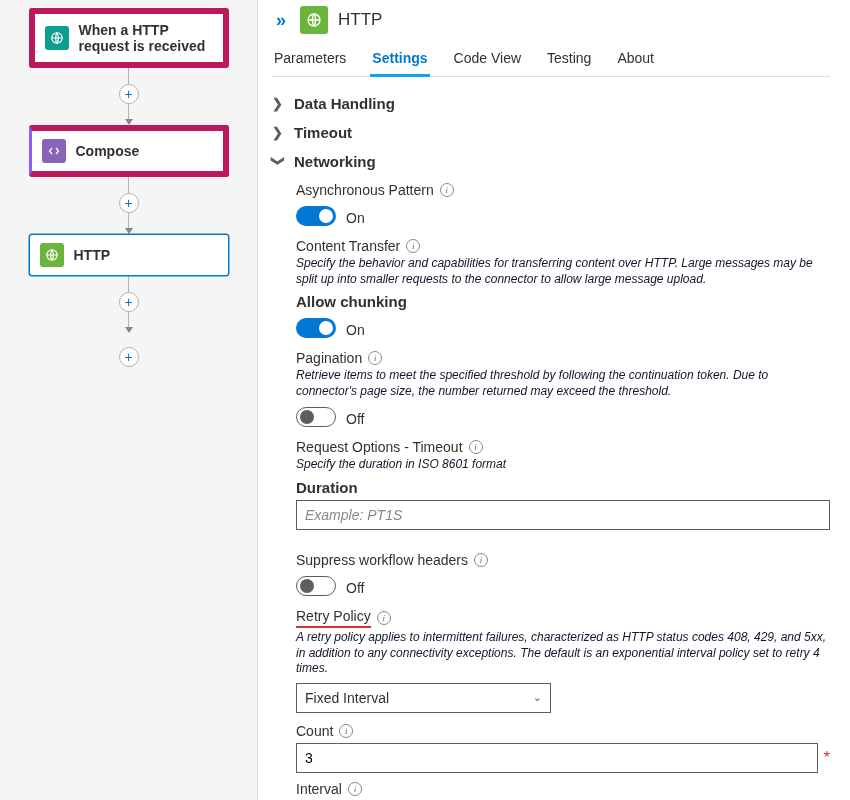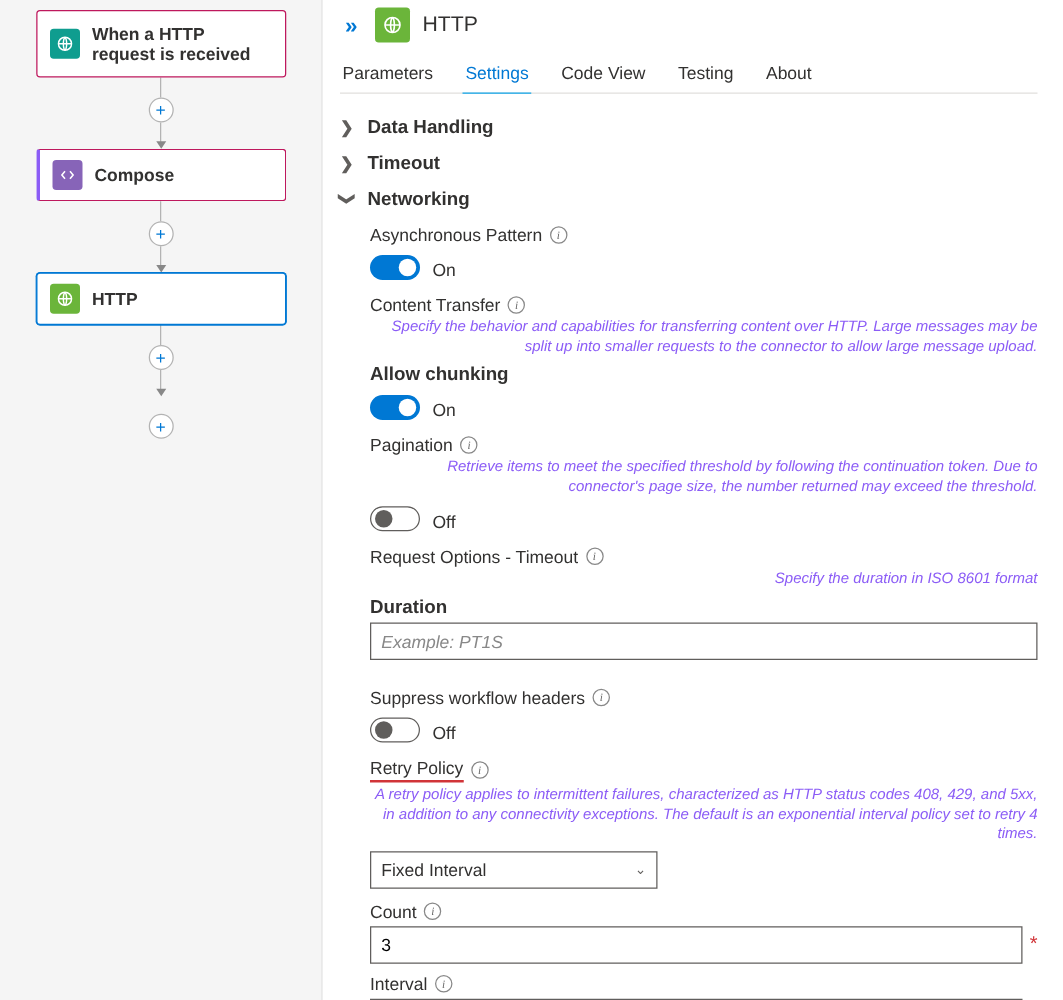--- a/index.html
+++ b/index.html
@@ -1,58 +1,58 @@
 <!DOCTYPE html>
 <html><head>
 <meta charset="utf-8">
 <style>
   * { box-sizing: border-box; margin: 0; padding: 0; font-family: "Segoe UI", -apple-system, sans-serif; }
   body { width: 850px; height: 800px; background: #fff; display: flex; overflow: hidden; }
   .canvas { width: 257px; background: #f5f5f5; padding: 8px 20px; position: relative; }
-  .node { width: 200px; background: #fff; border: 1px solid #be185d; border-radius: 3px; display: flex; align-items: center; padding: 8px 10px; gap: 10px; font-size: 14px; color: #323130; position: relative; }
+  .node { width: 200px; background: #fff; border: 6px solid #be185d; border-radius: 3px; display: flex; align-items: center; padding: 8px 10px; gap: 10px; font-size: 14px; color: #323130; position: relative; }
   .node.trigger { min-height: 54px; }
   .node.selected { border: 1.5px solid #0078d4; box-shadow: 0 0 0 0.5px #0078d4; }
   .node.compose { border-left: 3px solid #8b5cf6; }
   .nicon { width: 24px; height: 24px; border-radius: 3px; display: flex; align-items: center; justify-content: center; flex-shrink: 0; }
   .ic-teal { background: #0f9d8f; }
   .ic-purple { background: #8764b8; }
   .ic-green { background: #6bb53a; }
   .connector { display: flex; flex-direction: column; align-items: center; color: #888; }
   .arrow-line { width: 1px; height: 16px; background: #b3b3b3; }
   .plus { width: 20px; height: 20px; border: 1px solid #b3b3b3; border-radius: 50%; background: #fff; display: flex; align-items: center; justify-content: center; color: #0078d4; font-size: 14px; line-height: 1; cursor: pointer; }
   .arrow-head { width: 0; height: 0; border-left: 4px solid transparent; border-right: 4px solid transparent; border-top: 6px solid #888; margin-top:-1px; }
   .final-plus-wrap { display:flex; justify-content:center; margin-top: 14px; }
 
   .panel { flex: 1; border-left: 1px solid #ddd; background: #fff; padding: 6px 20px 10px 14px; overflow: hidden; }
   .phead { display: flex; align-items: center; gap: 10px; margin-bottom: 10px; }
   .chev-collapse { color: #0078d4; font-size: 18px; font-weight: 600; cursor: pointer; padding: 0 4px; }
   .phead .nicon { width: 28px; height: 28px; }
   .ptitle { font-size: 17px; color: #323130; }
   .tabs { display: flex; gap: 22px; border-bottom: 1px solid #e1dfdd; margin-bottom: 12px; font-size: 14px; color: #323130; }
   .tab { padding: 6px 2px 8px 2px; cursor: pointer; }
-  .tab.active { color: #0078d4; border-bottom: 1px solid #0ea5e9; margin-bottom: -1px; font-weight: 400; }
+  .tab.active { color: #0078d4; border-bottom: 3px solid #0ea5e9; margin-bottom: -1px; font-weight: 700; }
   .section { display: flex; align-items: center; gap: 10px; padding: 6px 0; cursor: pointer; font-size: 15px; font-weight: 600; color: #323130; }
   .section .chev { width: 12px; color:#605e5c; font-size:13px; }
   .subsection { margin-left: 24px; font-size: 14px; color: #323130; }
   .fieldlabel { display: flex; align-items: center; gap: 6px; margin-top: 6px; }
   .info-icon { width: 14px; height: 14px; border: 1px solid #888; border-radius: 50%; display: inline-flex; align-items: center; justify-content: center; font-size: 9px; color: #666; font-style: italic; font-family: Georgia, serif; cursor: pointer; }
-  .desc { font-size: 12px; color: #8b5cf6; font-style: italic; margin-top: 2px; line-height: 1.3; text-align: right; }
+  .desc { font-size: 12px; color: #0f172a; font-style: italic; margin-top: 2px; line-height: 1.3; }
   .smalllabel { font-size: 15px; font-weight: 600; margin-top: 6px; color:#323130; }
   .toggle-row { display: flex; align-items: flex-end; gap: 10px; margin: 8px 0 12px 0; }
   .toggle { width: 40px; height: 20px; border-radius: 10px; position: relative; cursor: pointer; }
   .toggle.on { background: #0078d4; }
   .toggle.off { background: #fff; border: 1px solid #605e5c; }
   .knob { width: 14px; height: 14px; border-radius: 50%; position: absolute; top: 3px; }
   .toggle.on .knob { background: #fff; right: 3px; }
   .toggle.off .knob { background: #605e5c; left: 3px; top:2px; }
   .tstate { font-size: 14px; }
   .input-row { display:flex; align-items:center; gap:4px; margin-top:4px; }
   input[type=text] { width: 100%; padding: 6px 8px; border: 1px solid #605e5c; font-size: 14px; font-family: inherit; }
   input[type=text]::placeholder { font-style: italic; color: #888; }
-  .select { width: 230px; padding: 6px 8px; border: 1px solid #605e5c; font-size: 14px; display: flex; justify-content: space-between; align-items: center; cursor: pointer; margin-top:6px; }
+  .select { width: 255px; padding: 6px 8px; border: 1px solid #605e5c; font-size: 14px; display: flex; justify-content: space-between; align-items: center; cursor: pointer; margin-top:6px; }
   .req { color: #d13438; font-size:16px; margin-left:2px; }
   .underline-red { border-bottom: 2px solid #d13438; padding-bottom: 2px; display:inline-block; }
   .node-label { font-weight:600; }
   svg { display:block; }
 </style>
 </head>
 <body>
 
 <div class="canvas">
   <div style="display:flex;flex-direction:column;align-items:center;">

